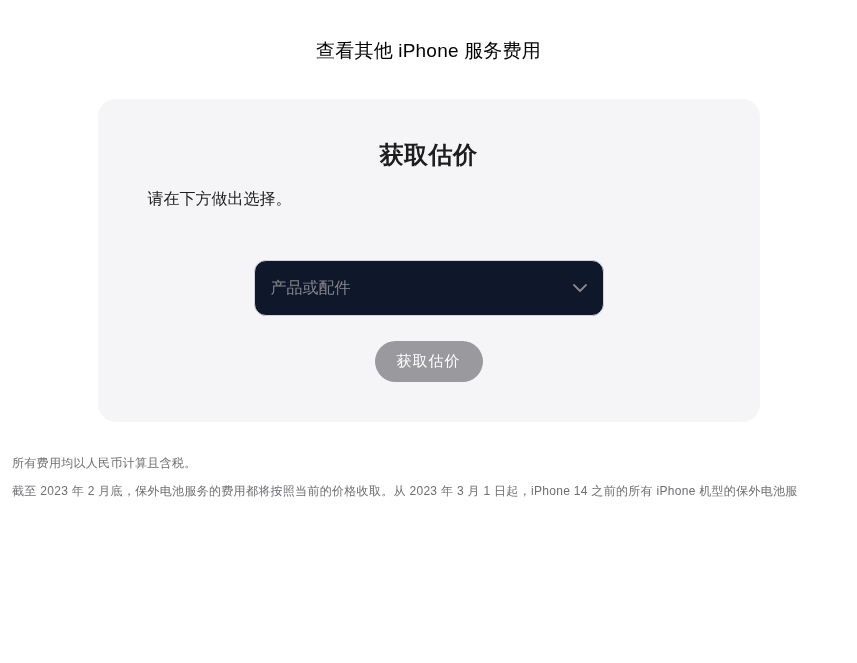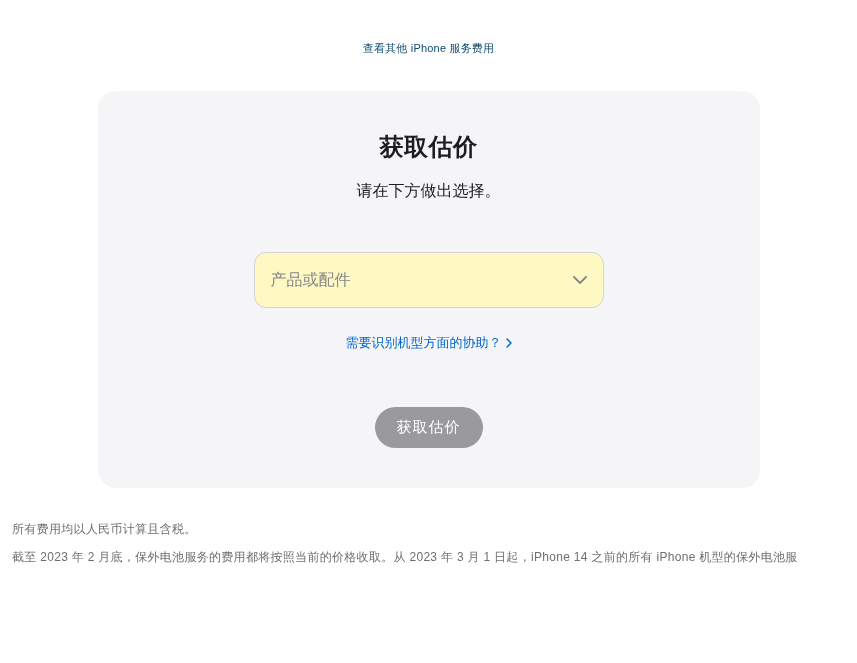--- a/index.html
+++ b/index.html
@@ -17,58 +17,57 @@
     .container {
       width: 100%;
       padding: 0 10px;
     }
     .top-link {
       text-align: center;
       padding-top: 38px;
       padding-bottom: 35px;
     }
     .top-link a {
-      color: #0c4a6e;
+      color: #000000;
       text-decoration: none;
-      font-size: 11px;
+      font-size: 19px;
       letter-spacing: 0.2px;
     }
     .card {
       background: #f5f5f7;
       border-radius: 18px;
       margin: 0 auto;
       width: 662px;
       padding: 40px 50px 40px 50px;
     }
     .card-title {
       text-align: center;
       font-size: 24px;
       font-weight: 600;
       color: #1d1d1f;
       letter-spacing: 0.5px;
       margin-bottom: 18px;
     }
     .card-subtitle {
-      text-align: center;
       font-size: 16px;
       color: #1d1d1f;
       margin-bottom: 50px;
       font-family: Liberation Mono, monospace;
     }
     .select-wrapper {
       width: 350px;
       margin: 0 auto 25px auto;
       position: relative;
     }
     .select-field {
       width: 100%;
       height: 56px;
       border: 1px solid #d2d2d7;
       border-radius: 12px;
-      background: #fef9c3;
+      background: #0f172a;
       padding: 0 40px 0 16px;
       font-size: 16px;
       color: #86868b;
       display: flex;
       align-items: center;
       cursor: pointer;
       position: relative;
     }
     .chevron {
       position: absolute;
@@ -142,28 +141,20 @@
         <span>产品或配件</span>
         <span class="chevron">
           <svg viewBox="0 0 14 8" fill="none">
               <path d="M1 1L7 7L13 1" stroke="#86868b" stroke-width="1.8" stroke-linecap="round" stroke-linejoin="round"></path>
             </svg>
         </span>
       </div>
     </div>
 
 
-    <div class="help-link">
-      <a href="#">
-        <span>需要识别机型方面的协助？</span>
-        <svg viewBox="0 0 6 10" fill="none">
-            <path d="M1 1L5 5L1 9" stroke="#0066cc" stroke-width="1.5" stroke-linecap="round" stroke-linejoin="round"></path>
-          </svg>
-      </a>
-    </div>
 
     <button class="submit-btn">获取估价</button>
   </div>
 
   <div class="footer-text">
     <p>所有费用均以人民币计算且含税。</p>
     <p>
       <span>截至 2023 年 2 月底，保外电池服务的费用都将按照当前的价格收取。从 2023 年 3 月 1 日起，iPhone 14 之前的所有 iPhone 机型的保外电池服</span><br>
       
     </p>

